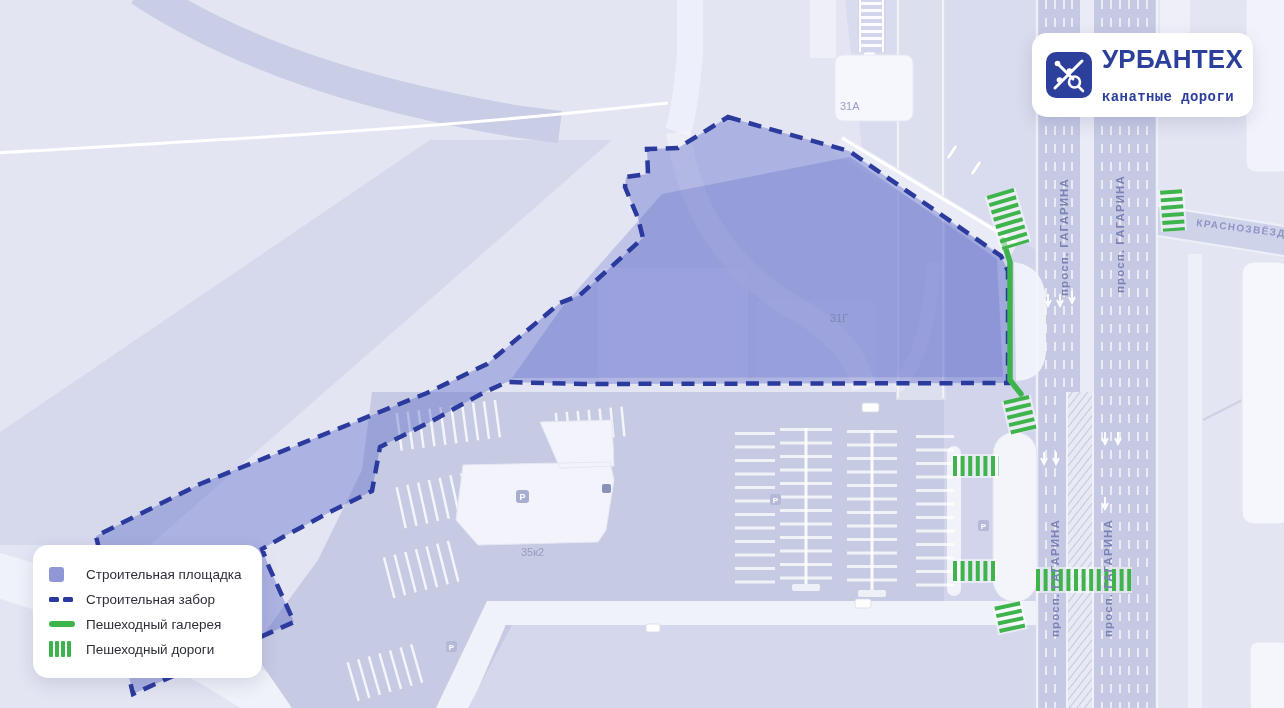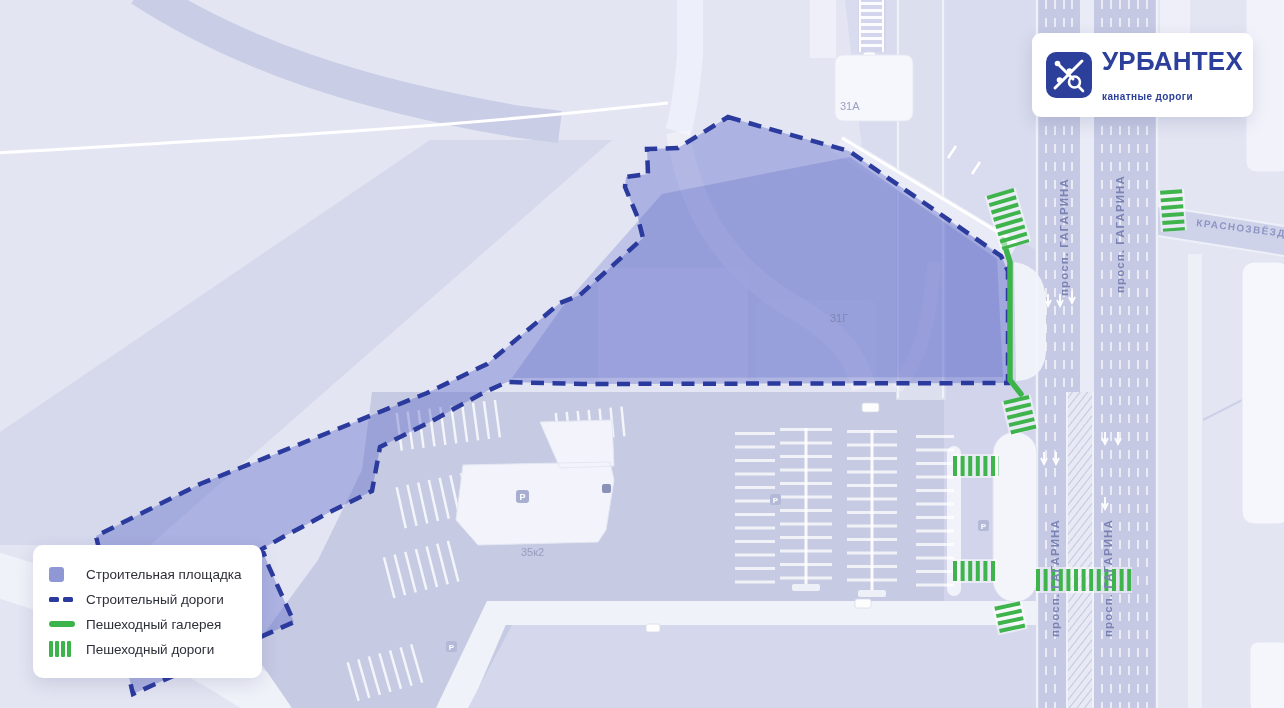--- a/index.html
+++ b/index.html
@@ -1,39 +1,39 @@
 <!DOCTYPE html>
 <html><head>
 <meta charset="utf-8">
 <style>
   html,body{margin:0;padding:0;background:#eef0f7;}
   .stage{position:relative;width:1284px;height:708px;overflow:hidden;
          background:#e3e5f2;font-family:"Liberation Sans",sans-serif;}
   .stage svg.mapcanvas{position:absolute;left:0;top:0;}
   svg text{font-family:"Liberation Sans",sans-serif;}
 
-  .card{position:absolute;background:#ffffff;border-radius:10px;
+  .card{position:absolute;background:#ffffff;border-radius:15px;
         box-shadow:0 6px 18px rgba(50,60,110,.14);}
   
   .legend{left:33px;top:545px;padding:13px 20px 13px 16px;}
   .legend-row{display:flex;align-items:center;height:18px;margin:7px 0;}
   .legend-row .sw{width:27px;display:flex;align-items:center;justify-content:flex-start;flex:0 0 27px;}
   .legend-row .lbl{margin-left:10px;font-size:13.5px;color:#2d2f38;white-space:nowrap;}
   .sw-area{width:15px;height:15px;border-radius:3px;background:#8F98D5;}
   .sw-dash{display:flex;gap:4px;}
   .sw-dash i{display:block;width:10px;height:5px;border-radius:1.5px;background:#2B3A9D;}
   .sw-line{width:26px;height:6px;border-radius:3px;background:#3DB44B;}
   .sw-stripes{display:flex;gap:2.5px;}
   .sw-stripes i{display:block;width:3.5px;height:16px;border-radius:1px;background:#3DB44B;}
   
   .logo{left:1032px;top:33px;width:221px;height:84px;display:flex;align-items:center;
-        padding-left:14px;box-sizing:border-box;border-radius:9px;gap:10px;}
+        padding-left:14px;box-sizing:border-box;border-radius:15px;gap:10px;}
   .logo-text{display:flex;flex-direction:column;line-height:1;}
   .logo-title{font-size:26px;font-weight:700;color:#2B3F9B;letter-spacing:0.2px;}
-  .logo-sub{font-size:10px;font-weight:600;color:#2B3F9B;letter-spacing:0.4px;margin-top:18px;}
+  .logo-sub{font-size:14px;font-weight:600;color:#2B3F9B;letter-spacing:0.4px;margin-top:18px;font-family:Liberation Mono, monospace;}
 </style>
 </head>
 <body>
 
 <div class="stage">
 
 <svg class="mapcanvas" width="1284" height="708" viewBox="0 0 1284 708">
   <defs>
     <pattern id="hatch" width="6" height="6" patternUnits="userSpaceOnUse" patternTransform="rotate(38)">
       <rect width="6" height="6" fill="#e7e9f4"></rect>
@@ -206,21 +206,21 @@
     <span class="sw">
           <span class="sw-area"></span>
         </span>
     <span class="lbl">Строительная площадка</span>
   </div>
   <div class="legend-row">
     <span class="sw sw-dash">
           <i></i>
           <i></i>
         </span>
-    <span class="lbl">Строительный дороги</span>
+    <span class="lbl">Строительная забор</span>
   </div>
   <div class="legend-row">
     <span class="sw">
           <span class="sw-line"></span>
         </span>
     <span class="lbl">Пешеходный галерея</span>
   </div>
   <div class="legend-row">
     <span class="sw sw-stripes">
           <i></i>

